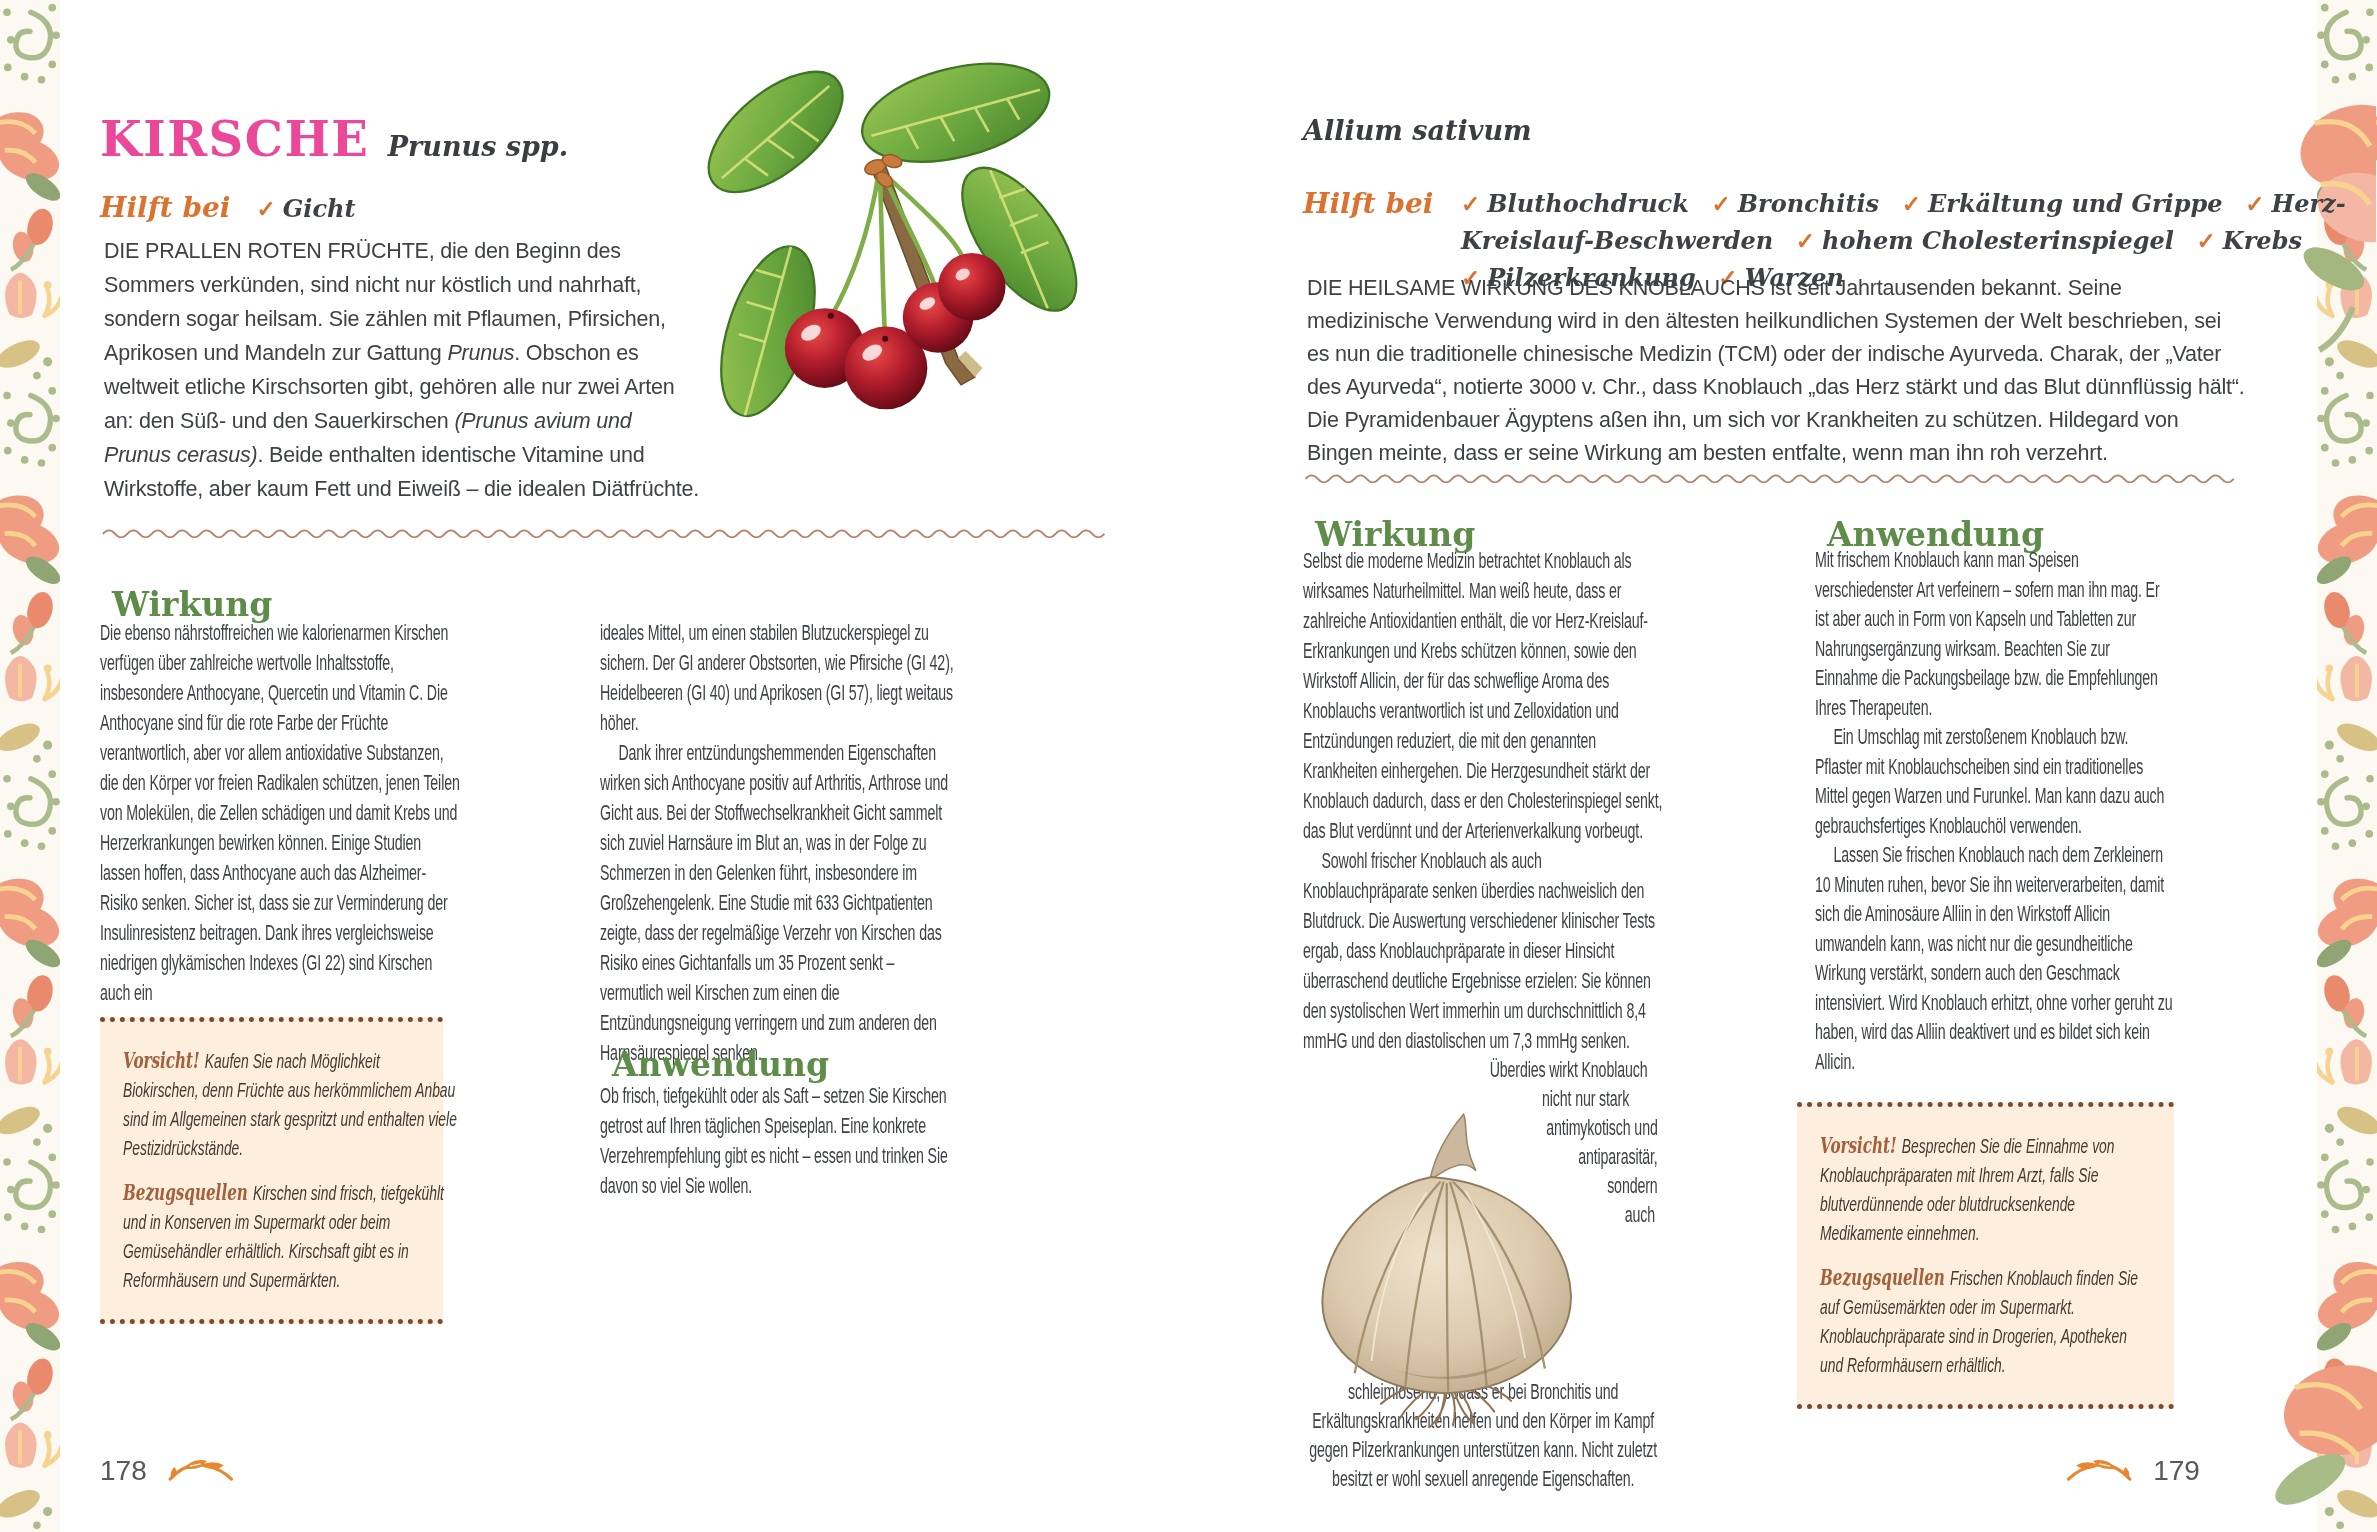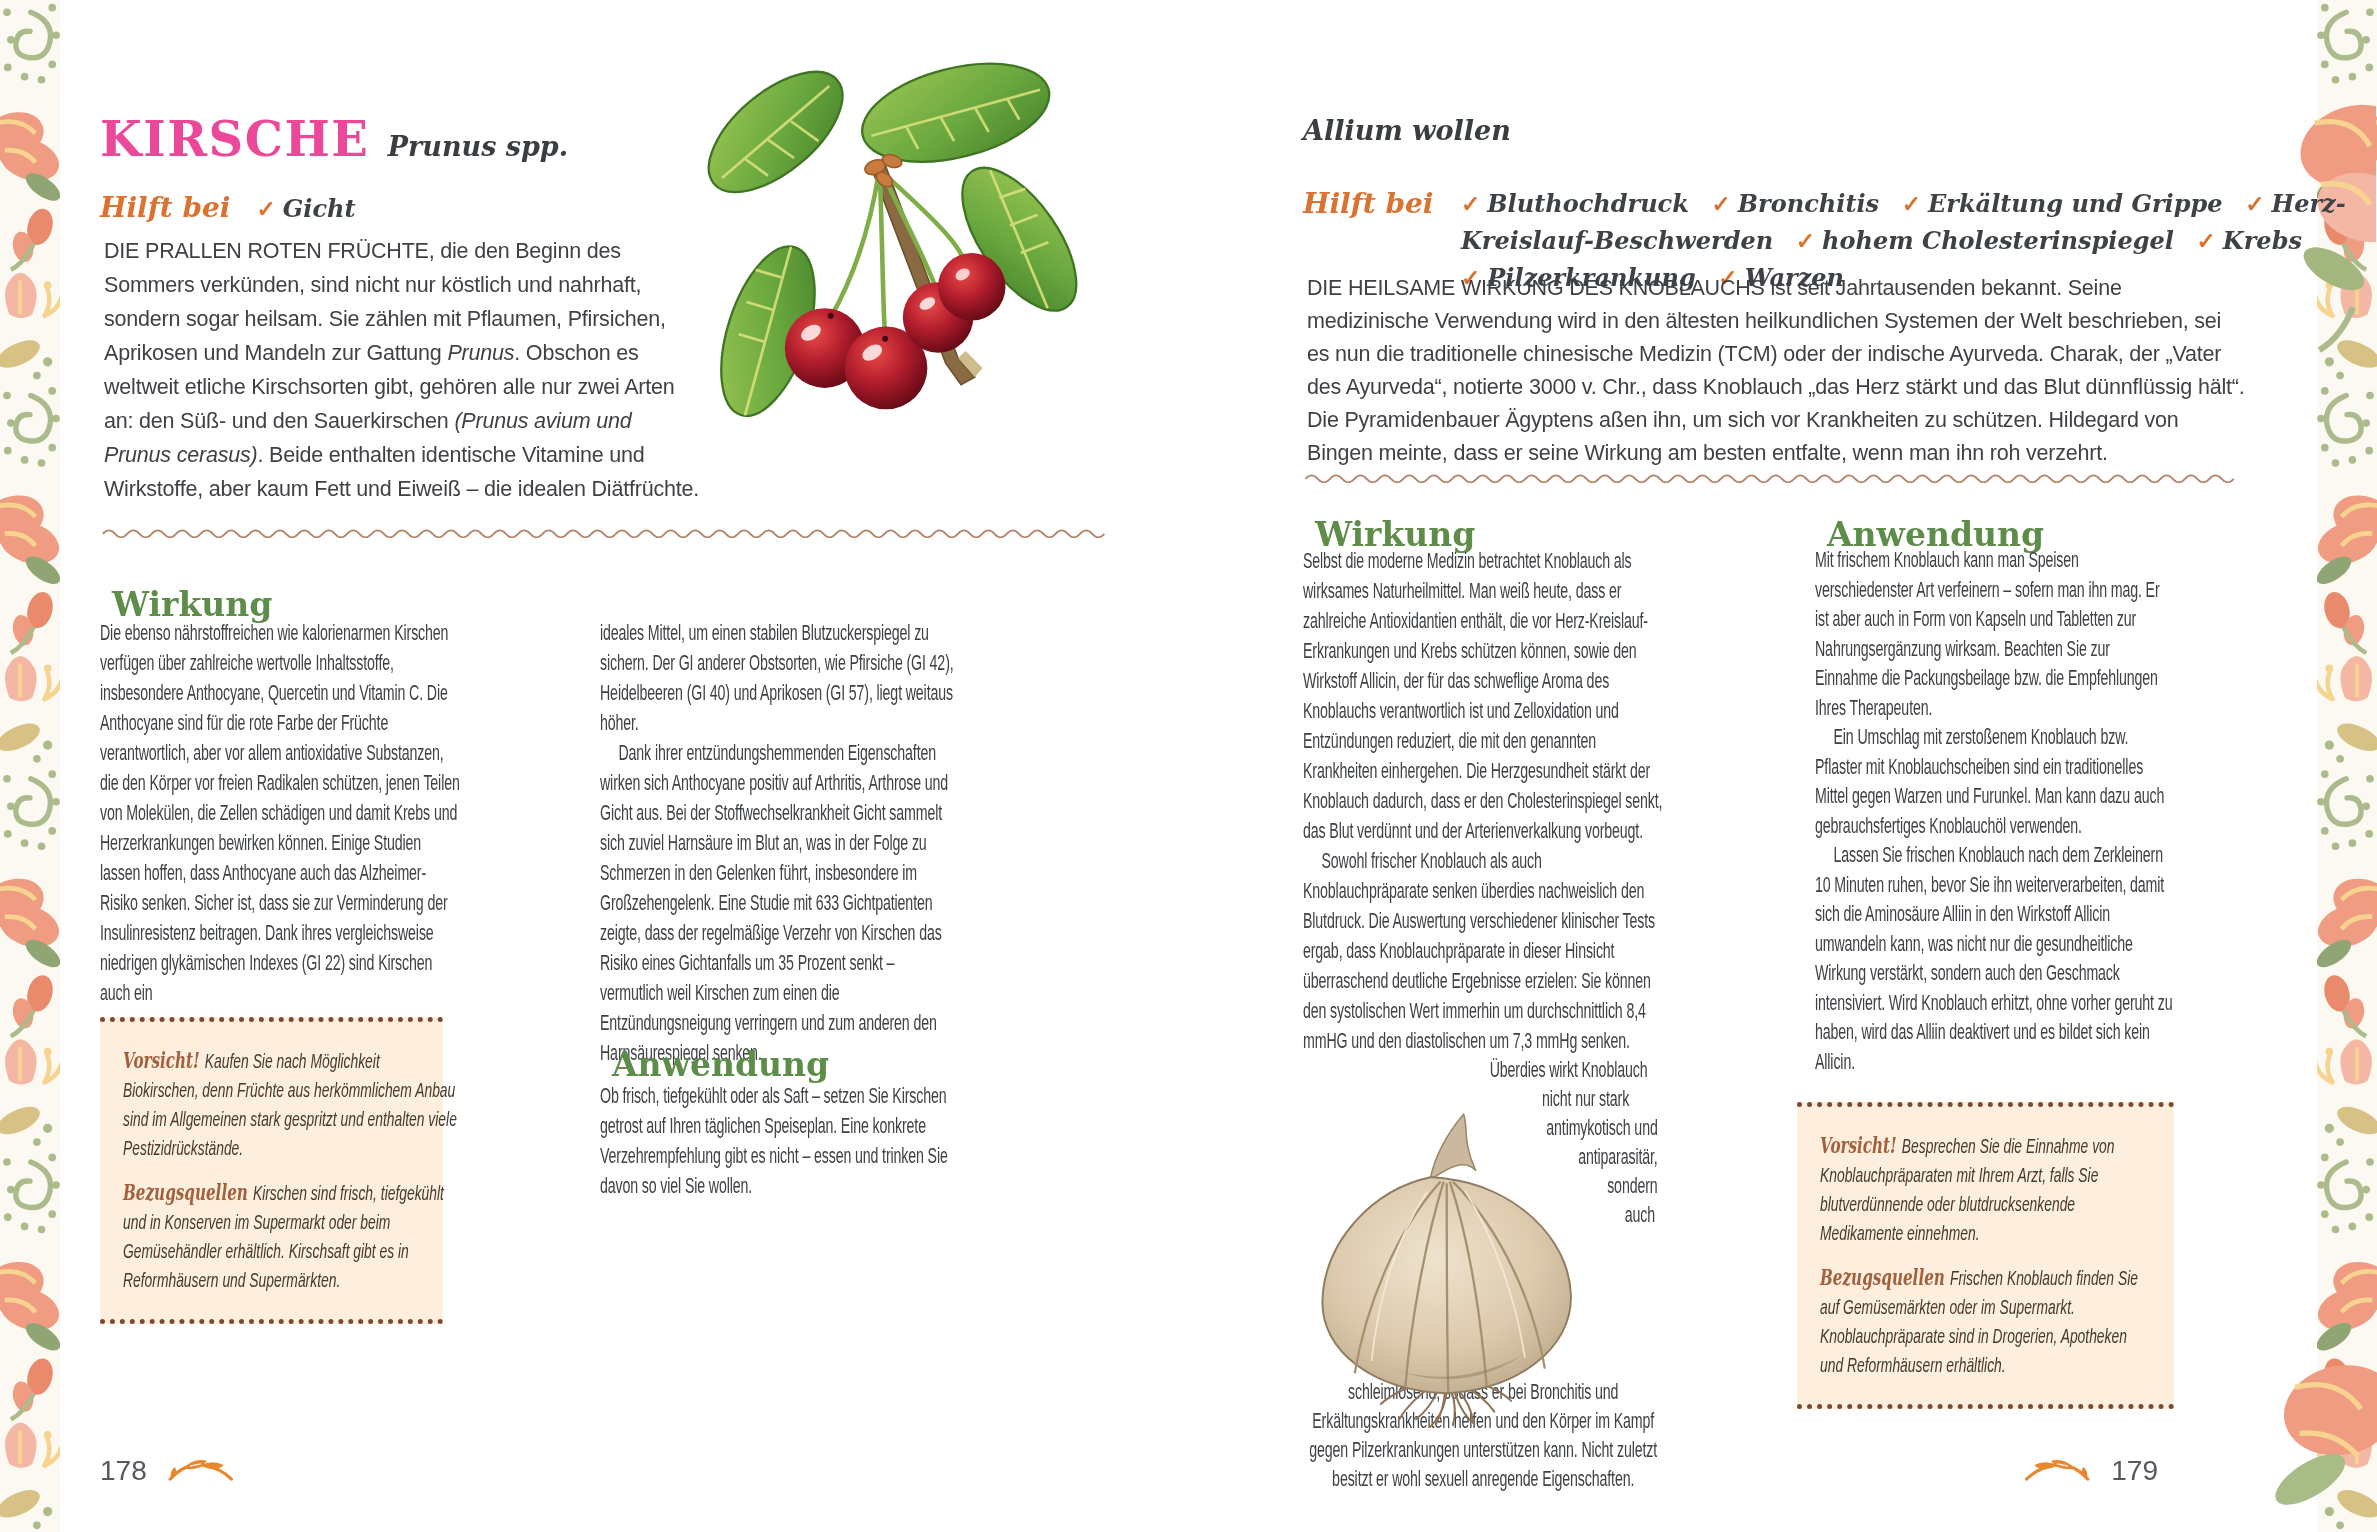--- a/index.html
+++ b/index.html
@@ -228,21 +228,21 @@
         <path d="M44 12 q16 -8 30 0 q-12 10 -30 0 Z" fill="#e8872d"></path>
         <path d="M6 30 q-4 -10 4 -16 q6 8 -4 16 Z" fill="#e8872d"></path>
         <path d="M30 13 l14 -3" stroke="#fdf6ec" stroke-width="1.6"></path>
       </svg>
     </div>
   </section>
 
   <section>
 
     <div class="title-row" style="left:1303px;top:115px;">
-      <span class="latin">Allium wollen</span>
+      <span class="latin">Allium sativum</span>
     </div>
 
     <div class="helps hanging" style="left:1303px;top:185px;">
       <span class="helps-label">Hilft bei</span><span class="helps-items"><span class="help-item"><span class="check-icon">✓</span><span>Bluthochdruck</span></span> <span class="help-item"><span class="check-icon">✓</span><span>Bronchitis</span></span> <span class="help-item"><span class="check-icon">✓</span><span>Erkältung und Grippe</span></span> <span class="help-item"><span class="check-icon">✓</span><span>Herz-Kreislauf-Beschwerden</span></span> <span class="help-item"><span class="check-icon">✓</span><span>hohem Cholesterinspiegel</span></span> <span class="help-item"><span class="check-icon">✓</span><span>Krebs</span></span> <span class="help-item"><span class="check-icon">✓</span><span>Pilzerkrankung</span></span> <span class="help-item"><span class="check-icon">✓</span><span>Warzen</span></span> </span>
     </div>
 
     <p class="intro" style="left:1303px;top:268px;width:938px;line-height:33px"><span>DIE HEILSAME WIRKUNG DES KNOBLAUCHS</span><span> ist seit Jahrtausenden bekannt. Seine medizinische Verwendung wird in den ältesten heilkundlichen Systemen der Welt beschrieben, sei es nun die traditionelle chinesische Medizin (TCM) oder der indische Ayurveda. Charak, der „Vater des Ayurveda“, notierte 3000 v. Chr., dass Knoblauch „das Herz stärkt und das Blut dünnflüssig hält“. Die Pyramidenbauer Ägyptens aßen ihn, um sich vor Krankheiten zu schützen. Hildegard von Bingen meinte, dass er seine Wirkung am besten entfalte, wenn man ihn roh verzehrt.</span></p>
 
     <div class="wavy" style="left:1303px;top:472px;width:938px">
       <svg class="wave" width="938" height="10.7" viewBox="0 0 1224 14">
@@ -289,21 +289,21 @@
       <p class="ind">Lassen Sie frischen Knoblauch nach dem Zerkleinern 10 Minuten ruhen, bevor Sie ihn weiterverarbeiten, damit sich die Aminosäure Alliin in den Wirkstoff Allicin umwandeln kann, was nicht nur die gesundheitliche Wirkung verstärkt, sondern auch den Geschmack intensiviert. Wird Knoblauch erhitzt, ohne vorher geruht zu haben, wird das Alliin deaktivert und es bildet sich kein Allicin.</p>
     </div>
 
     <aside class="cbox" style="left:1797px;top:1102px;width:377px">
       <div class="cbox-inner cx" style="width:498px">
         <p><span class="box-label">Vorsicht!</span><span>Besprechen Sie die Einnahme von Knoblauchpräparaten mit Ihrem Arzt, falls Sie blutverdünnende oder blutdrucksenkende Medikamente einnehmen.</span></p>
         <p><span class="box-label">Bezugsquellen</span><span>Frischen Knoblauch finden Sie auf Gemüsemärkten oder im Supermarkt. Knoblauchpräparate sind in Drogerien, Apotheken und Reformhäusern erhältlich.</span></p>
       </div>
     </aside>
 
-    <div class="footer" style="left:1877px;top:1455px;width:281px;justify-content:flex-end">
+    <div class="footer" style="left:1993px;top:1455px;width:281px;justify-content:center">
       <svg width="66" height="31" viewBox="0 0 86 40" style="transform:scaleX(-1)">
         <path d="M4 30 Q24 8 48 12 Q70 16 84 30" stroke="#e8872d" stroke-width="4" fill="none" stroke-linecap="round"></path>
         <path d="M22 16 q12 -14 30 -10 q-8 14 -30 10 Z" fill="#e8872d"></path>
         <path d="M44 12 q16 -8 30 0 q-12 10 -30 0 Z" fill="#e8872d"></path>
         <path d="M6 30 q-4 -10 4 -16 q6 8 -4 16 Z" fill="#e8872d"></path>
         <path d="M30 13 l14 -3" stroke="#fdf6ec" stroke-width="1.6"></path>
       </svg>
       <span>179</span>
     </div>
   </section>

